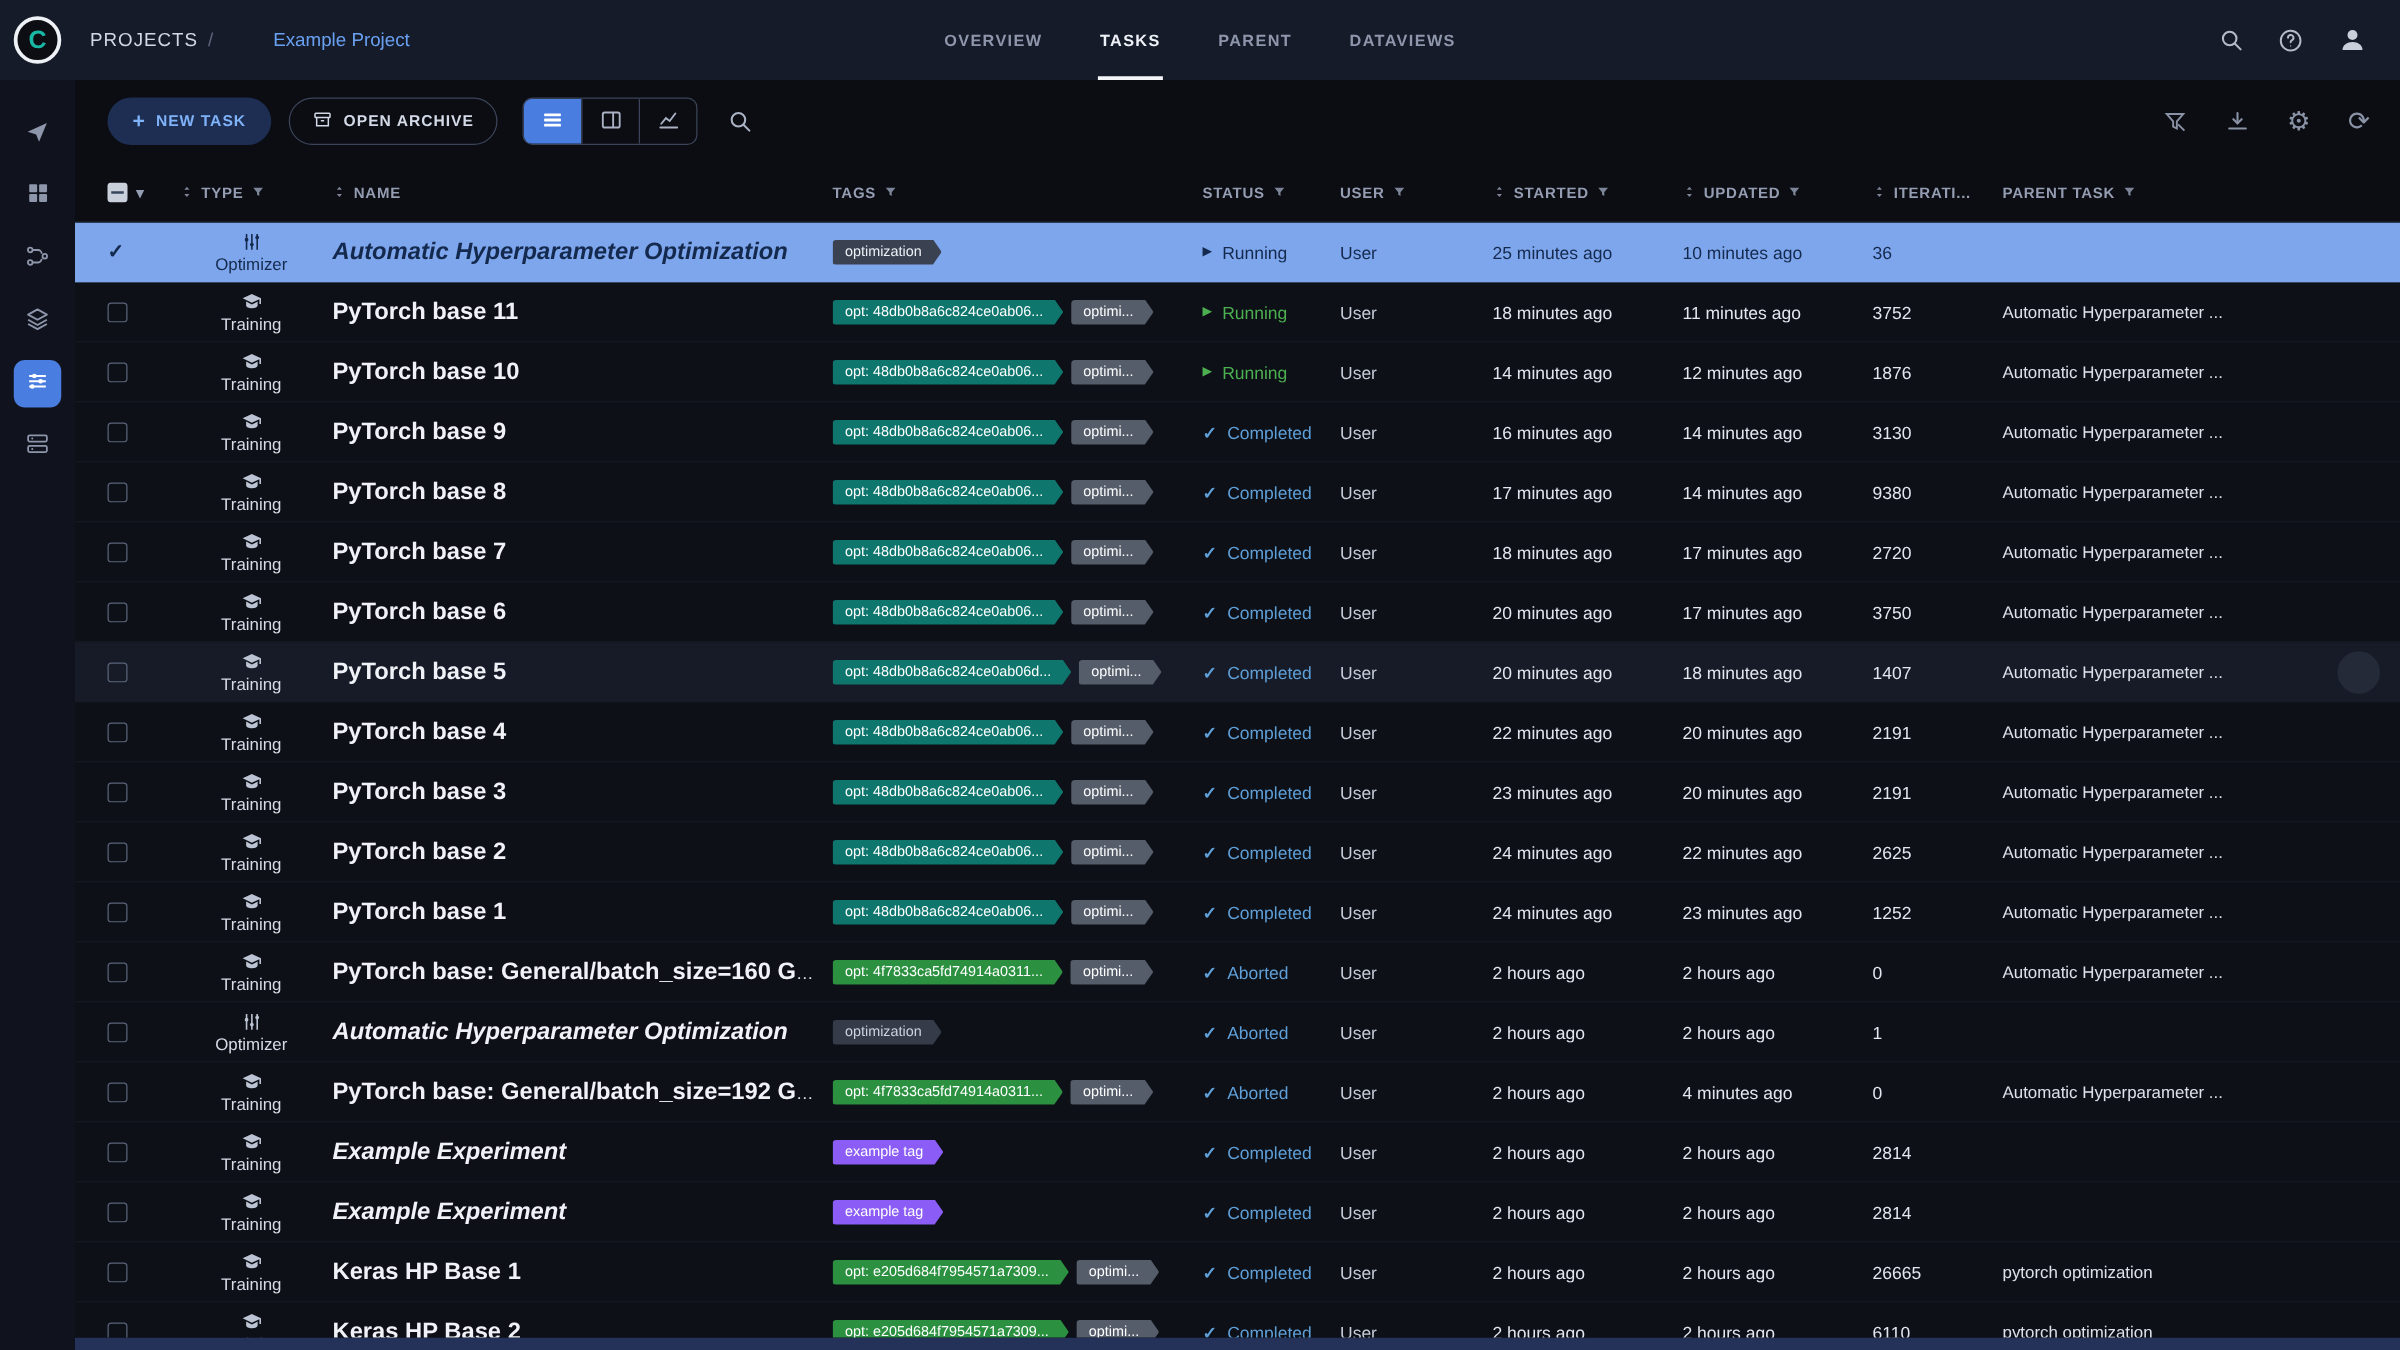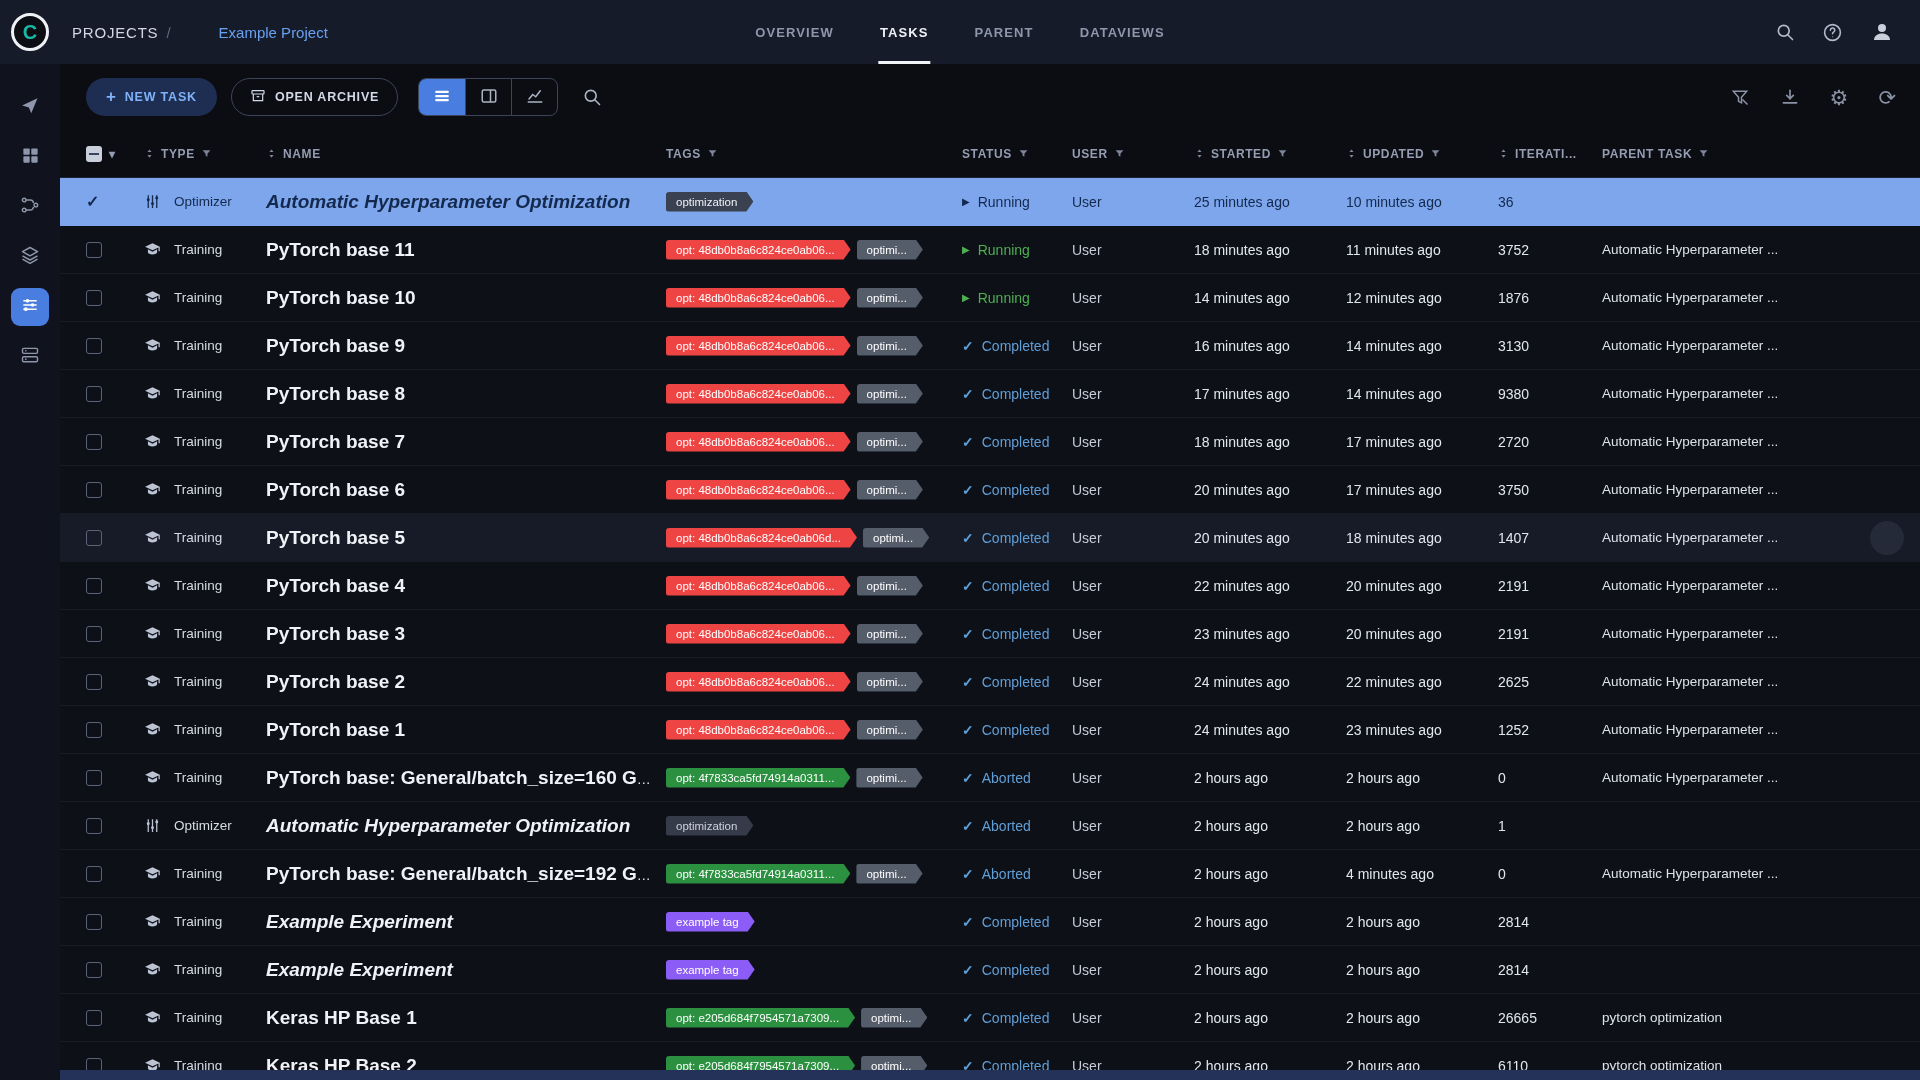--- a/index.html
+++ b/index.html
@@ -61,28 +61,28 @@
   .caret { color:#959db2; font-size:12px; cursor:pointer; }
   .th-ic { display:flex; color:#7c8498; }
 
   .tbody { flex:1; overflow:hidden; }
   .trow { height:48px; border-bottom:1px solid #161b26; background:#0d1017; cursor:pointer; position:relative; }
   .trow.hovered { background:#161b27; }
   .cell { font-size:14px; color:#e2e6ee; white-space:nowrap; overflow:hidden; text-overflow:ellipsis; padding-left:8px; }
   .cell-check { padding-left:26px; }
   .cb { width:16px; height:16px; border:1.5px solid #5a6378; border-radius:3px; display:inline-block; vertical-align:middle; }
   .cb-checked { color:#14294e; font-size:16px; font-weight:700; line-height:1; }
-  .cell-type { display:flex; align-items:center; gap:13px; color:#d7dbe6; font-size:13.5px; }
+  .cell-type { display:flex; align-items:center; gap:2px; color:#d7dbe6; font-size:13.5px;flex-direction:column; }
   .type-ic { display:flex; color:#bcc3d2; }
   .task-name { font-size:19px; font-weight:700; color:#f0f2f7; }
   .task-name.italic { font-style:italic; }
   .cell-tags { display:flex; align-items:center; gap:6px; overflow:hidden; }
   .tag { font-size:11.5px; font-weight:400; color:#fff; padding:4px 16px 4px 10px; white-space:nowrap;
     clip-path:polygon(0 0, calc(100% - 7px) 0, 100% 50%, calc(100% - 7px) 100%, 0 100%); border-radius:3px 0 0 3px; }
-  .tag-teal { background:#ef4444; }
+  .tag-teal { background:#0f766e; }
   .tag-green { background:#2b9040; }
   .tag-red { background:#8b5cf6; }
   .tag-gray { background:#555c6a; }
   .tag-dark { background:#363b49; color:#ccd2de; }
   .cell-status { display:flex; align-items:center; gap:8px; }
   .status-icon { line-height:1; }
   .st-running .status-label, .st-running .status-icon { color:#4caf50; }
   .st-running .status-icon { font-size:10px; }
   .st-completed .status-label, .st-completed .status-icon,
   .st-aborted .status-label, .st-aborted .status-icon { color:#5f9fd8; }

